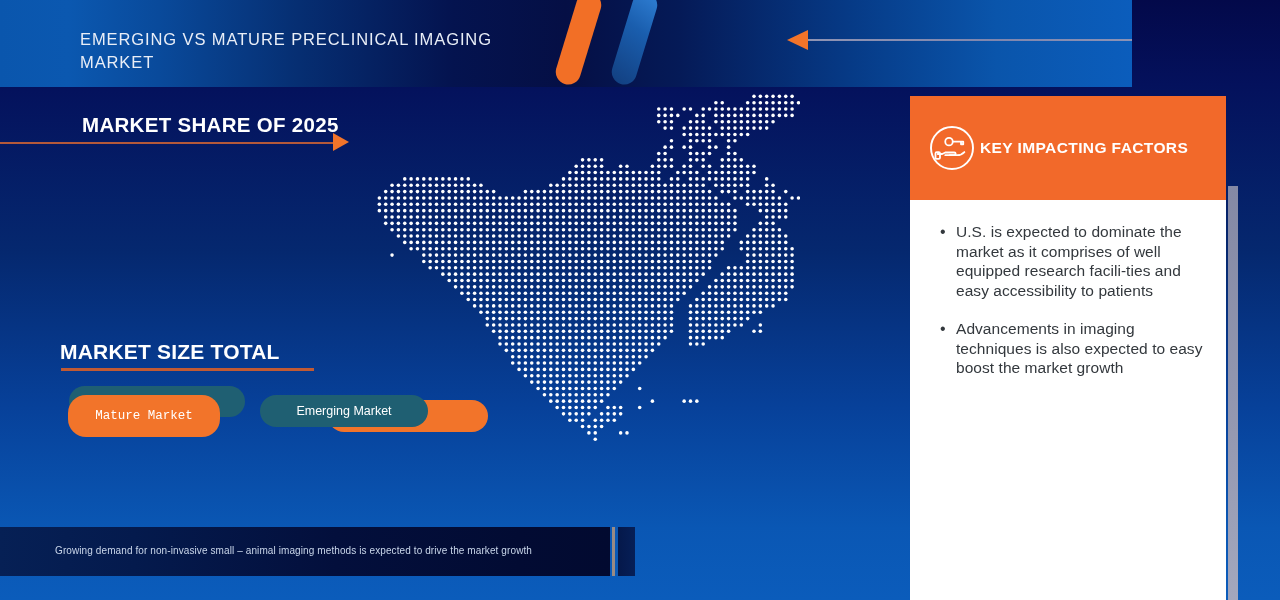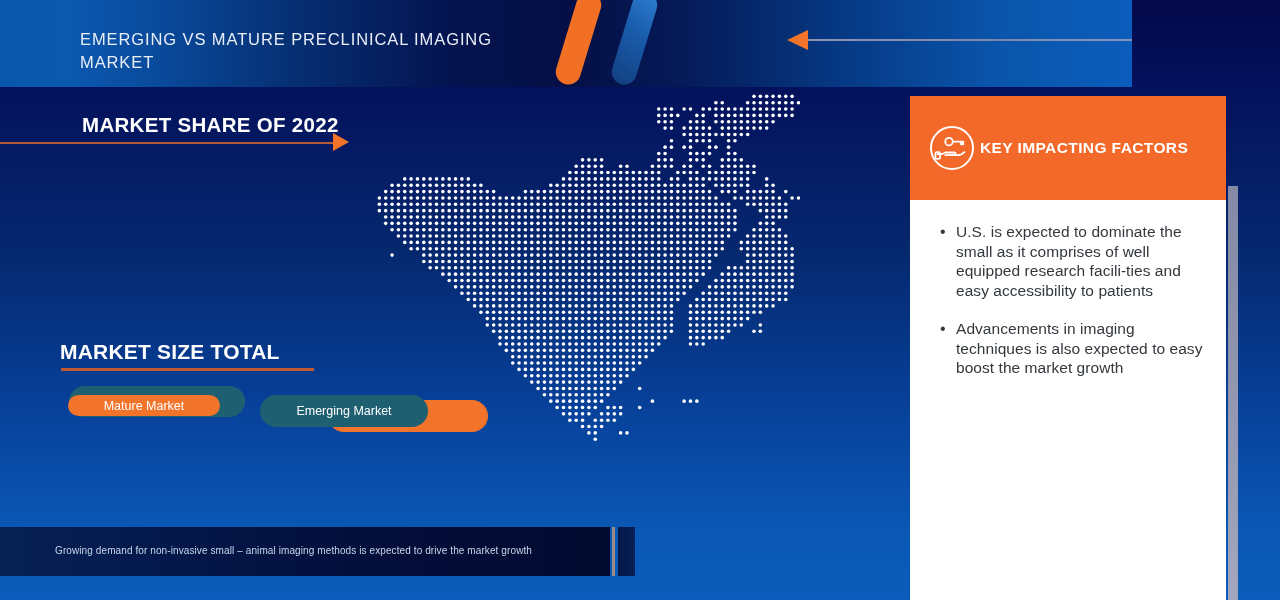--- a/index.html
+++ b/index.html
@@ -127,22 +127,23 @@
     font-size:12.5px;
     color:#ffffff;
     white-space:nowrap;
   }
   
   #pill-mature-back {
     left:9px; top:0px; width:176px; height:31px;
     background:#1f5f72; border-radius:18px;
   }
   #pill-mature-front {
-    left:8px; top:9px; width:152px; height:21px;
+    left:8px; top:9px; width:152px; height:42px;
     background:#f2742a;
+    font-family:Liberation Mono, monospace;
   }
   
   #pill-emerging-back {
     left:268px; top:14px; width:160px; height:32px;
     background:#f2742a; border-radius:18px;
   }
   #pill-emerging-front {
     left:200px; top:9px; width:168px; height:32px;
     background:#1f5f72;
   }
@@ -233,21 +234,21 @@
 <div id="stage">
 
   <div id="header">
     <div id="header-title">EMERGING VS MATURE PRECLINICAL IMAGING MARKET</div>
     <div id="logo-bar-orange" class="logo-bar"></div>
     <div id="logo-bar-blue" class="logo-bar"></div>
     <div id="top-arrow-line"></div>
     <div id="top-arrow-head"></div>
   </div>
 
-  <div id="share-title">MARKET SHARE OF 2022</div>
+  <div id="share-title">MARKET SHARE OF 2025</div>
   <div id="share-arrow-line"></div>
   <div id="share-arrow-head"></div>
 
   <div id="map-wrap">
     <svg id="map-svg" width="430" height="405" viewBox="0 0 430 405" aria-hidden="true">
         <circle cx="384.00" cy="8.35" r="1.78" fill="#ffffff"></circle>
         <circle cx="390.35" cy="8.35" r="1.78" fill="#ffffff"></circle>
         <circle cx="396.70" cy="8.35" r="1.78" fill="#ffffff"></circle>
         <circle cx="403.05" cy="8.35" r="1.78" fill="#ffffff"></circle>
         <circle cx="409.40" cy="8.35" r="1.78" fill="#ffffff"></circle>
@@ -2026,21 +2027,21 @@
   <div id="bottom-bar"></div>
   <div id="bottom-bar-text">Growing demand for non-invasive small – animal imaging methods is expected to drive the market growth</div>
   <div id="bottom-divider"></div>
   <div id="bottom-tail"></div>
 
   <div id="kif-shadow"></div>
   <div id="kif-card">
     <div id="kif-body">
       <div class="kif-bullet">
         <span class="kif-dot">•</span>
-        <span class="kif-text">U.S. is expected to dominate the small  as it comprises of well equipped research facili-ties and easy accessibility to patients</span>
+        <span class="kif-text">U.S. is expected to dominate the market  as it comprises of well equipped research facili-ties and easy accessibility to patients</span>
       </div>
       <div class="kif-bullet">
         <span class="kif-dot">•</span>
         <span class="kif-text">Advancements in imaging techniques is also expected to easy boost the market growth</span>
       </div>
     </div>
   </div>
   <div id="kif-header">
     <svg id="kif-icon" viewBox="0 0 64 64">
       <circle cx="32" cy="32" r="28" fill="none" stroke="#ffffff" stroke-width="2.6"></circle>

